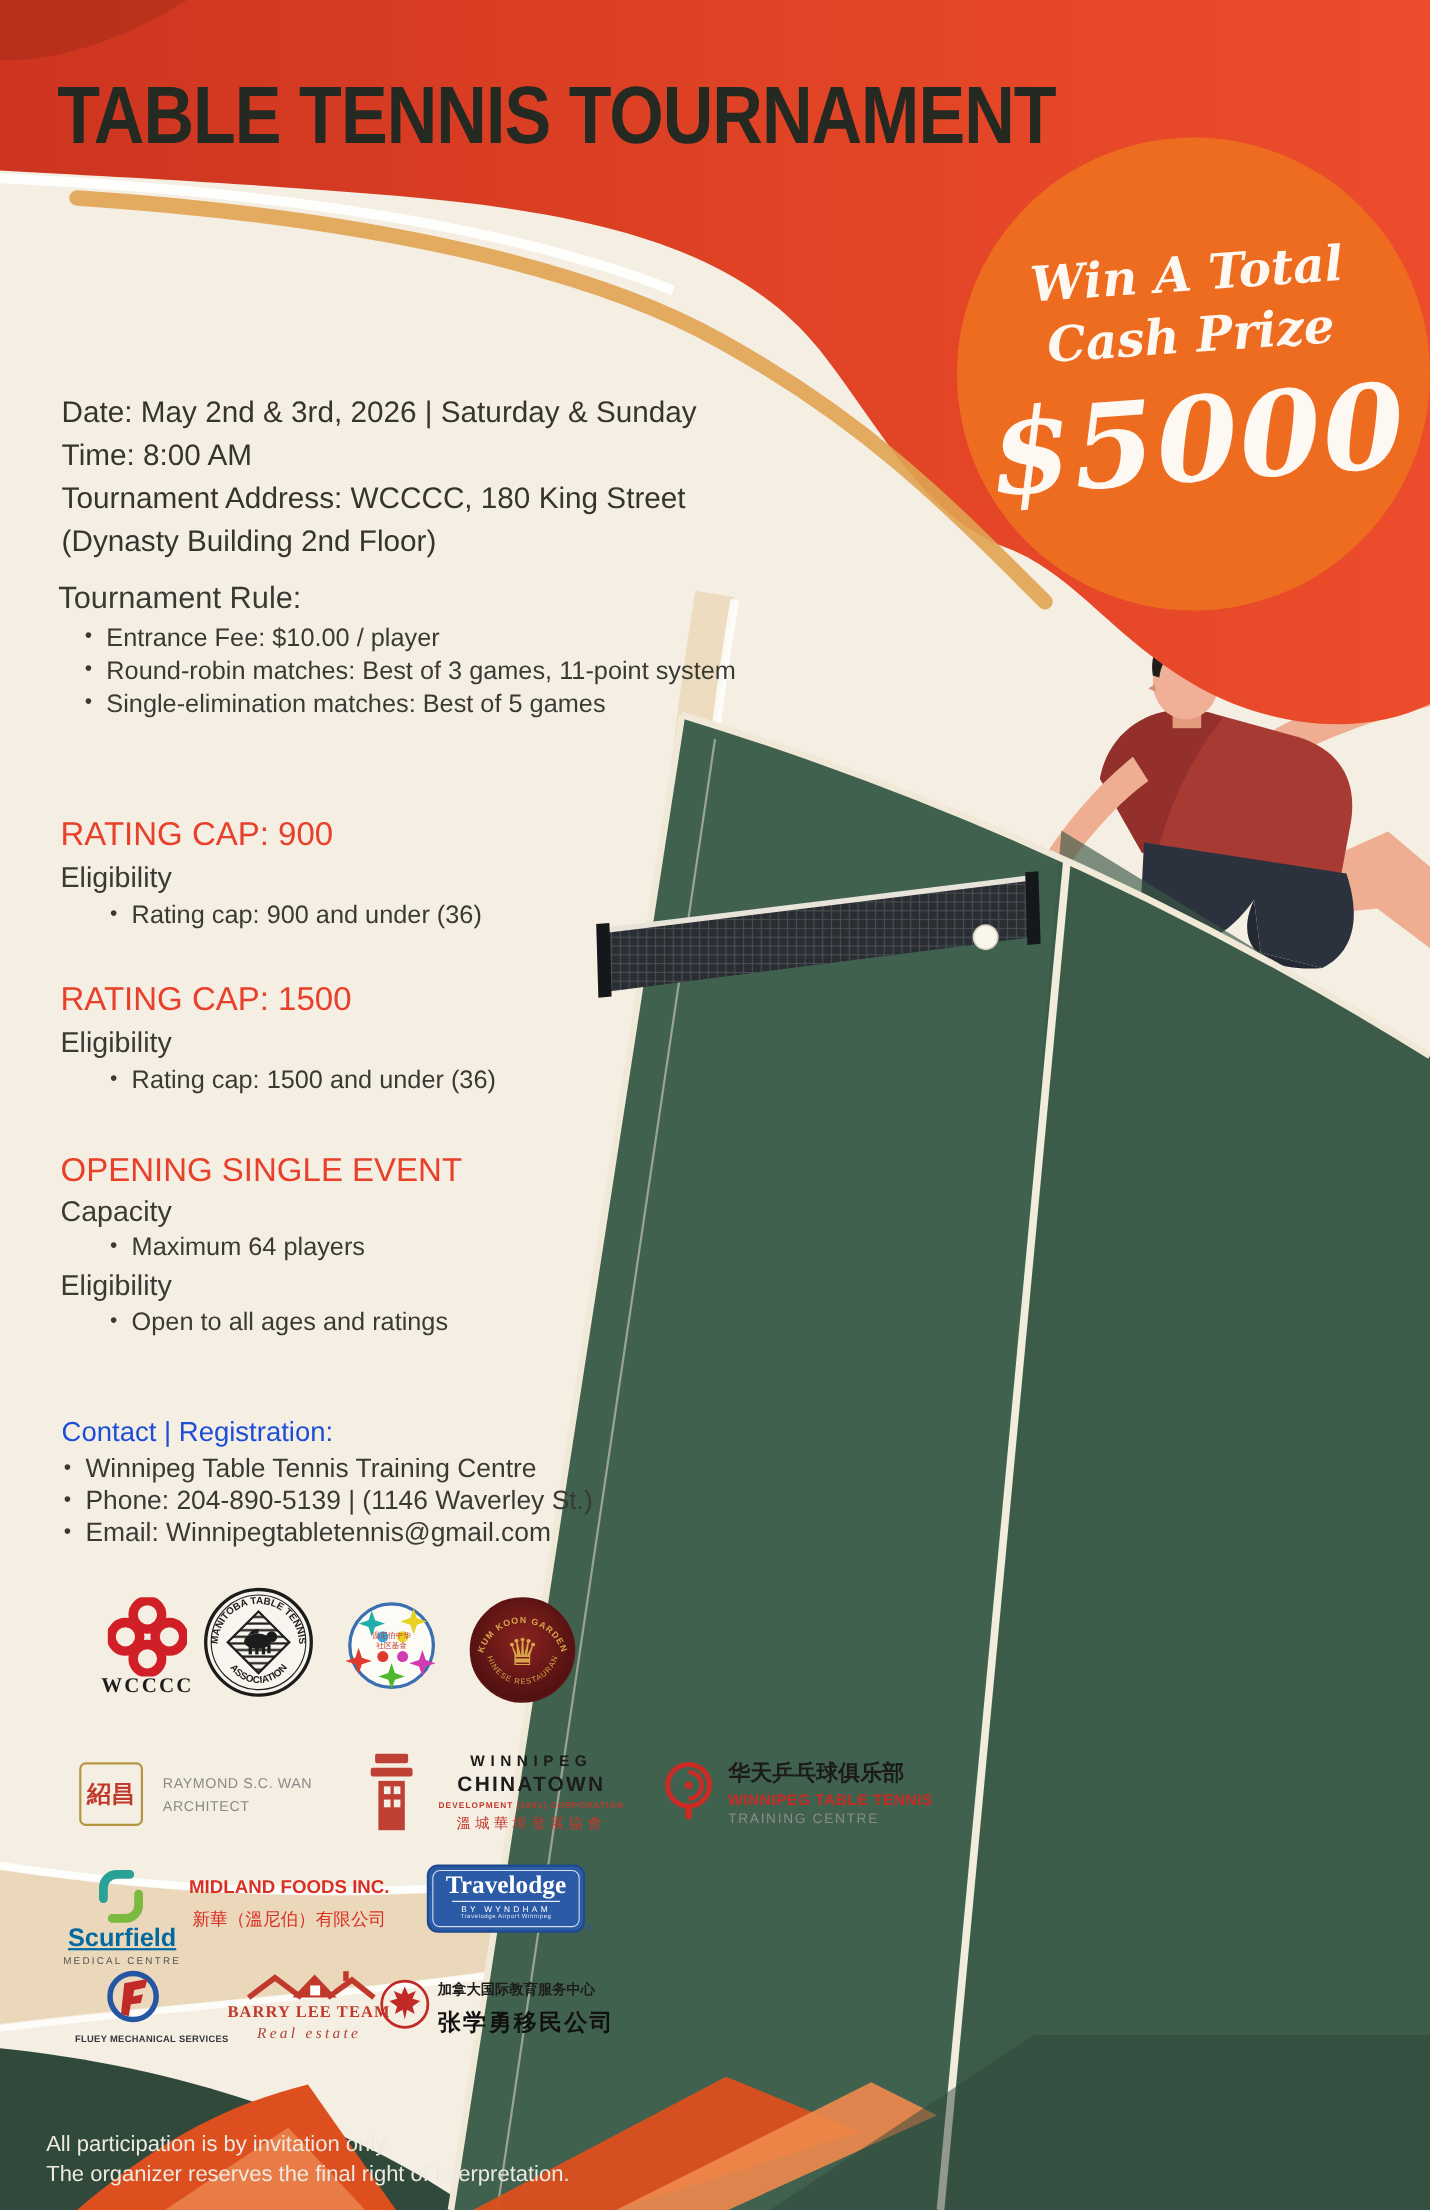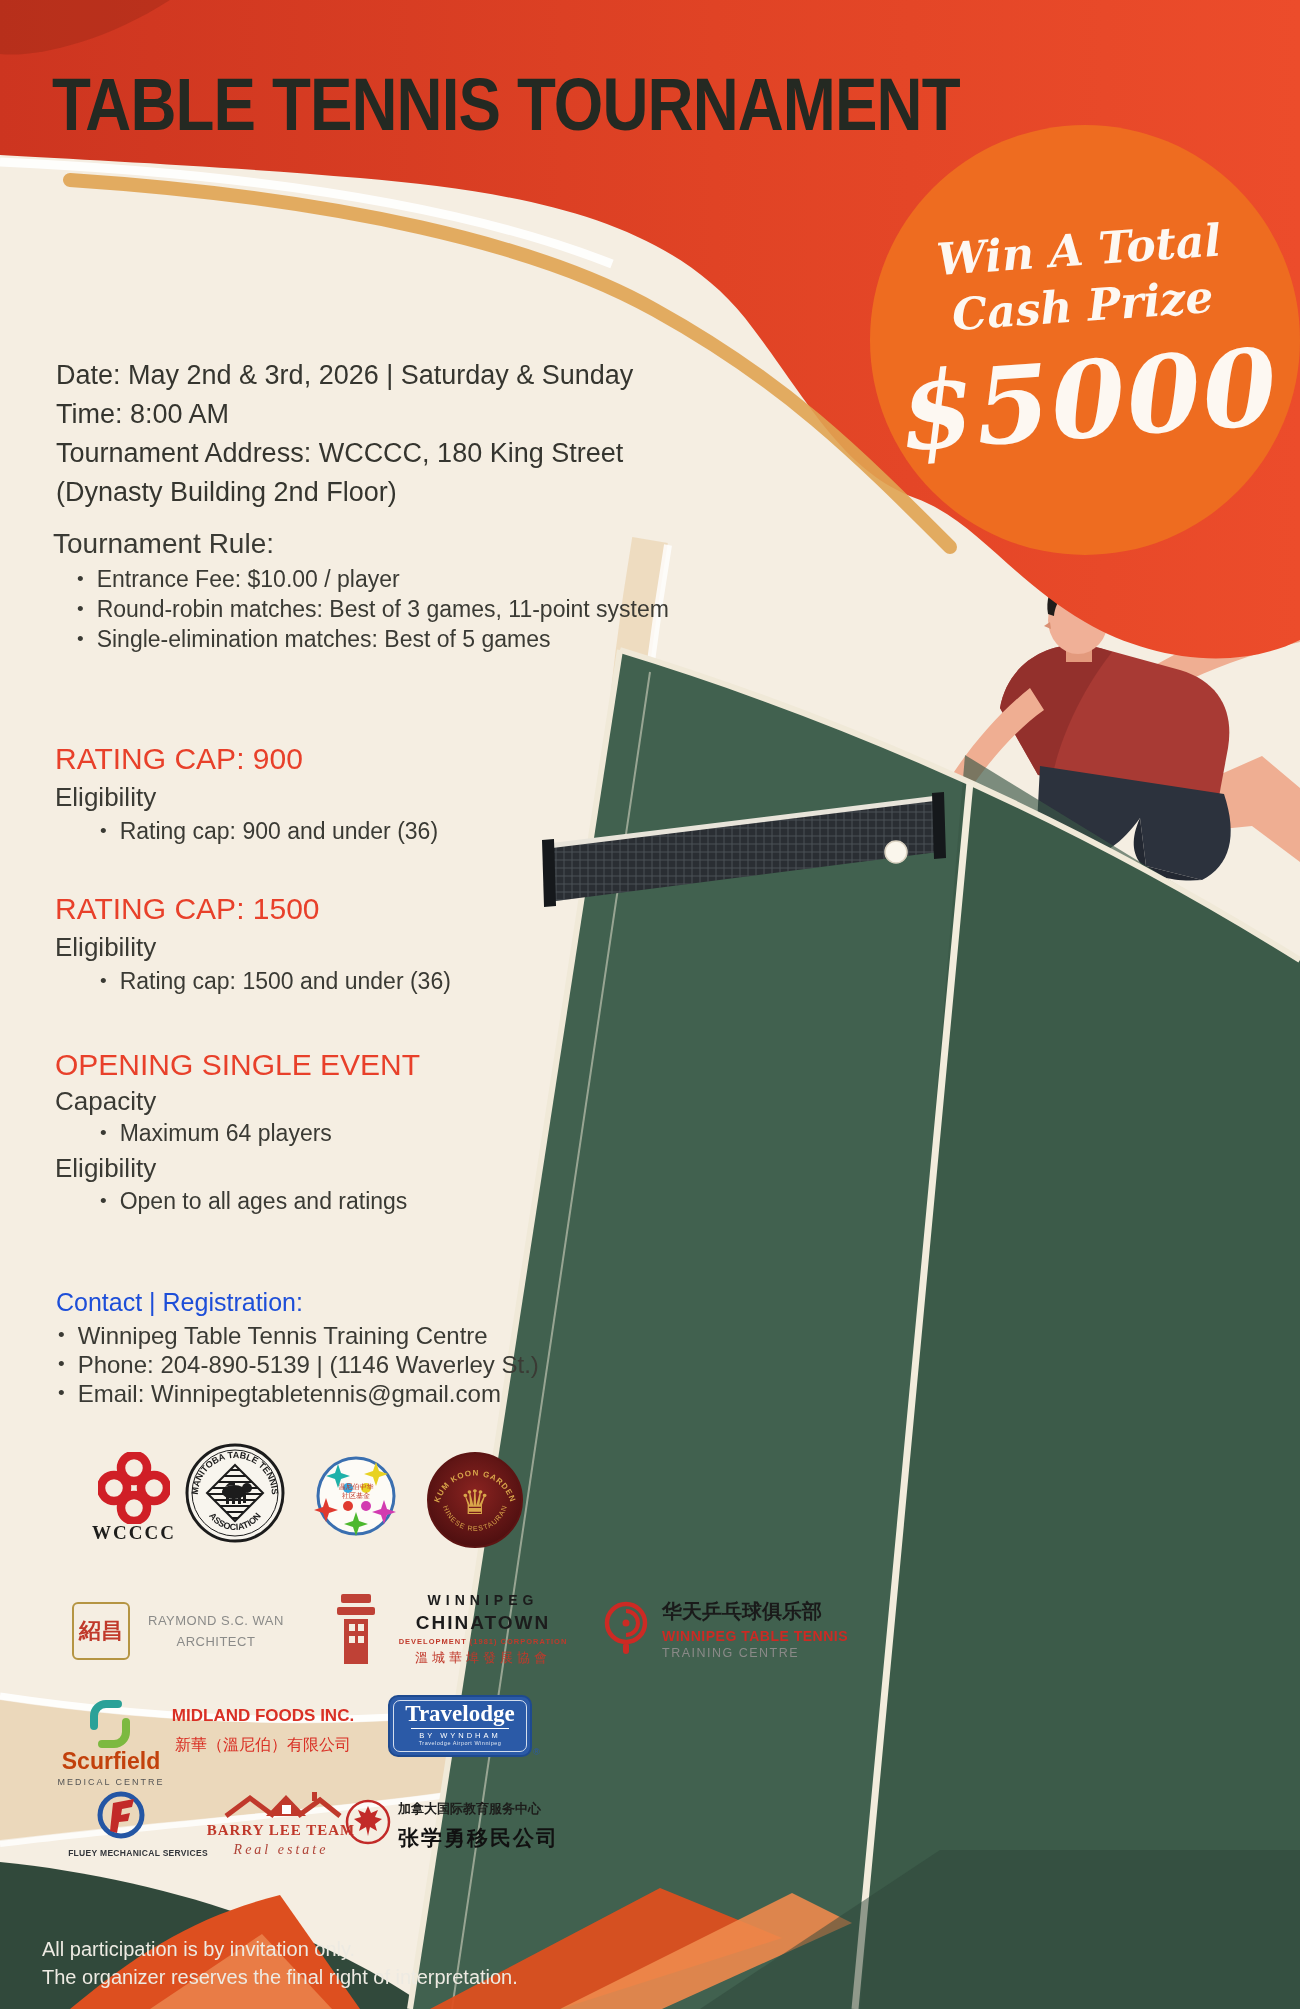--- a/index.html
+++ b/index.html
@@ -30,33 +30,33 @@
   .info-line{left:56px; font-size:27px; color:#35352f; white-space:nowrap;}
   .rule-head{left:53px; top:528px; font-size:28px; color:#3a3a34; white-space:nowrap;}
   .bullet{position:absolute; display:flex; gap:13px; font-size:23px; color:#3a3a34; white-space:nowrap;}
   .bullet .dot{font-size:19px; line-height:26px;}
   .sec-head{left:55px; font-size:30px; color:#e8402a; white-space:nowrap;}
   .sec-sub{left:55px; font-size:26px; color:#3a3a34; white-space:nowrap;}
   .contact-head{left:56px; top:1288px; font-size:25px; color:#1d4ed8;}
   .footer-line{left:42px; font-size:20px; color:#edeae2; white-space:nowrap;}
   .wcccc-label{left:80px; top:1522px; width:108px; text-align:center; font-size:19px;
     font-weight:bold; letter-spacing:2px; color:#1d1d1b; font-family:"Liberation Serif",serif;}
-  .raymond-text{left:148px; top:1610px; font-size:13px; color:#8b8b89; line-height:21px; letter-spacing:.5px;text-align:center;}
+  .raymond-text{left:148px; top:1610px; font-size:13px; color:#8b8b89; line-height:21px; letter-spacing:.5px;}
   .chinatown-text{left:388px; top:1592px; width:190px; text-align:center; color:#1c1c1c;}
   .chinatown-text .l1{font-size:14px; font-weight:bold; letter-spacing:5px;}
   .chinatown-text .l2{font-size:19px; font-weight:bold; letter-spacing:2px; margin-top:4px;}
   .chinatown-text .l3{font-size:7.5px; font-weight:bold; color:#c0392b; letter-spacing:1px; margin-top:3px;}
   .chinatown-text .l4{font-size:13px; color:#c0392b; letter-spacing:4px; margin-top:3px;
      font-family:"DejaVu Sans","Liberation Sans",sans-serif;}
   .wttc-text{left:662px; top:1598px; color:#1a1a1a;}
   .wttc-text .l1{font-size:20px; font-weight:bold; font-family:Liberation Sans, sans-serif;}
   .wttc-text .l2{font-size:14px; font-weight:bold; color:#cc2a24; margin-top:3px; letter-spacing:.5px;}
   .wttc-text .l3{font-size:12.5px; color:#8a8a88; margin-top:2px; letter-spacing:1.5px;}
   .scurfield-text{left:46px; top:1748px; width:130px; text-align:center;}
-  .scurfield-text .l1{font-size:23px; font-weight:bold; color:#c2410c;}
+  .scurfield-text .l1{font-size:23px; font-weight:bold; color:#0369a1;text-decoration:underline;}
   .scurfield-text .l2{font-size:9px; letter-spacing:2px; color:#555; margin-top:2px;}
   .midland-text{left:168px; top:1706px; width:190px; text-align:center; color:#d93025;}
   .midland-text .l1{font-size:17px; font-weight:bold;}
   .midland-text .l2{font-size:16px; margin-top:9px; font-family:"DejaVu Sans","Liberation Sans",sans-serif;}
   .travelodge{left:388px; top:1695px; width:140px; height:58px; background:#2b5aa7;
     border-radius:10px; border:2px solid #1e4a8f; text-align:center; color:#fff;}
   .travelodge .inner{position:absolute; inset:3px; border:1px solid rgba(255,255,255,.8); border-radius:7px;}
   .travelodge .l1{font-family:"Liberation Serif",serif; font-weight:bold; font-size:23px; margin-top:4px;}
   .travelodge .rule{width:70%; height:1px; background:#fff; margin:1px auto 2px auto;}
   .travelodge .l2{font-size:7.5px; letter-spacing:3px;}

